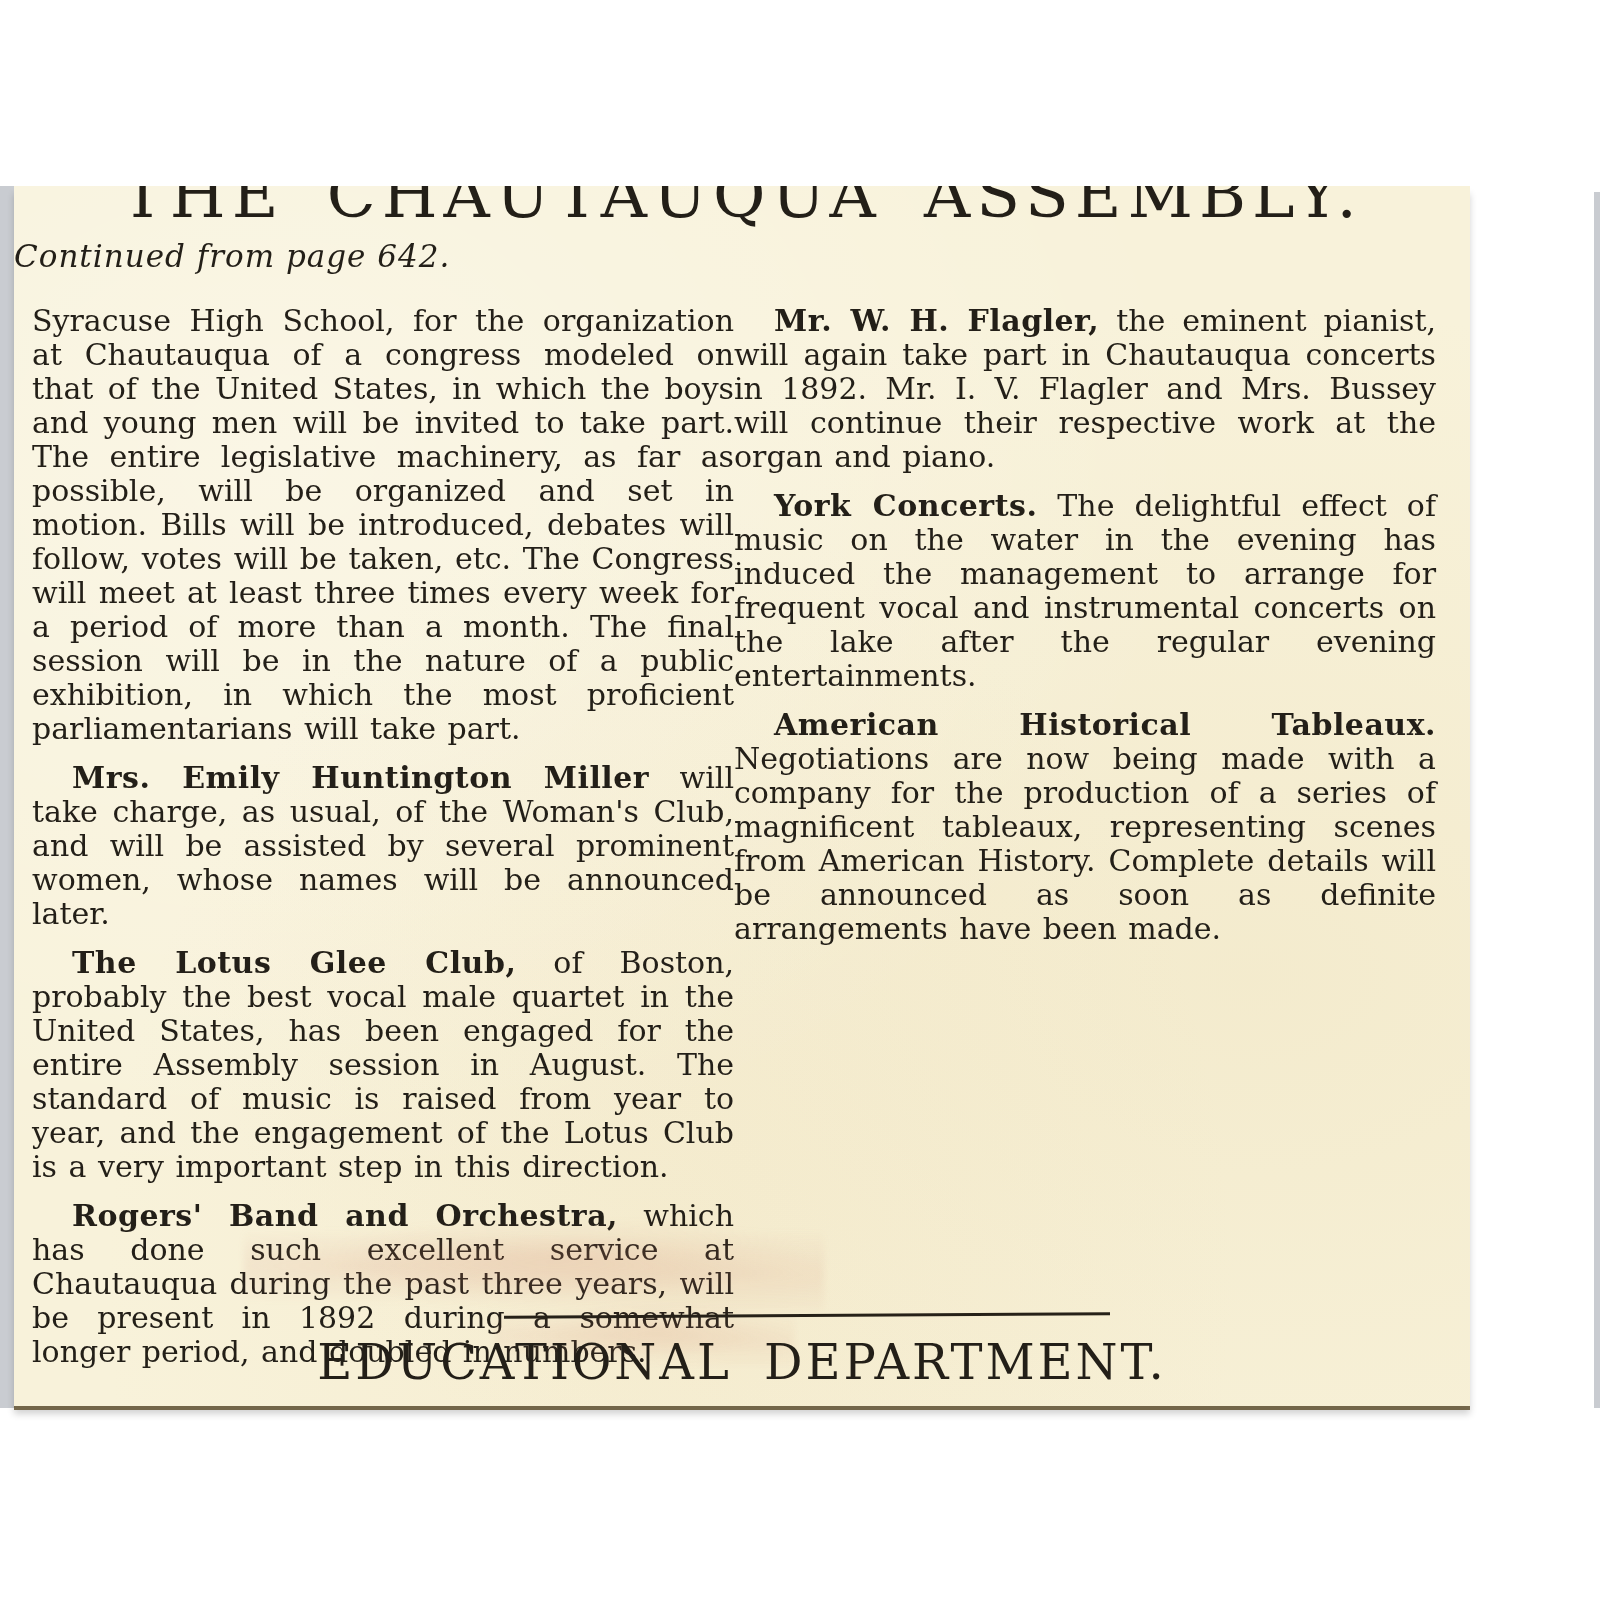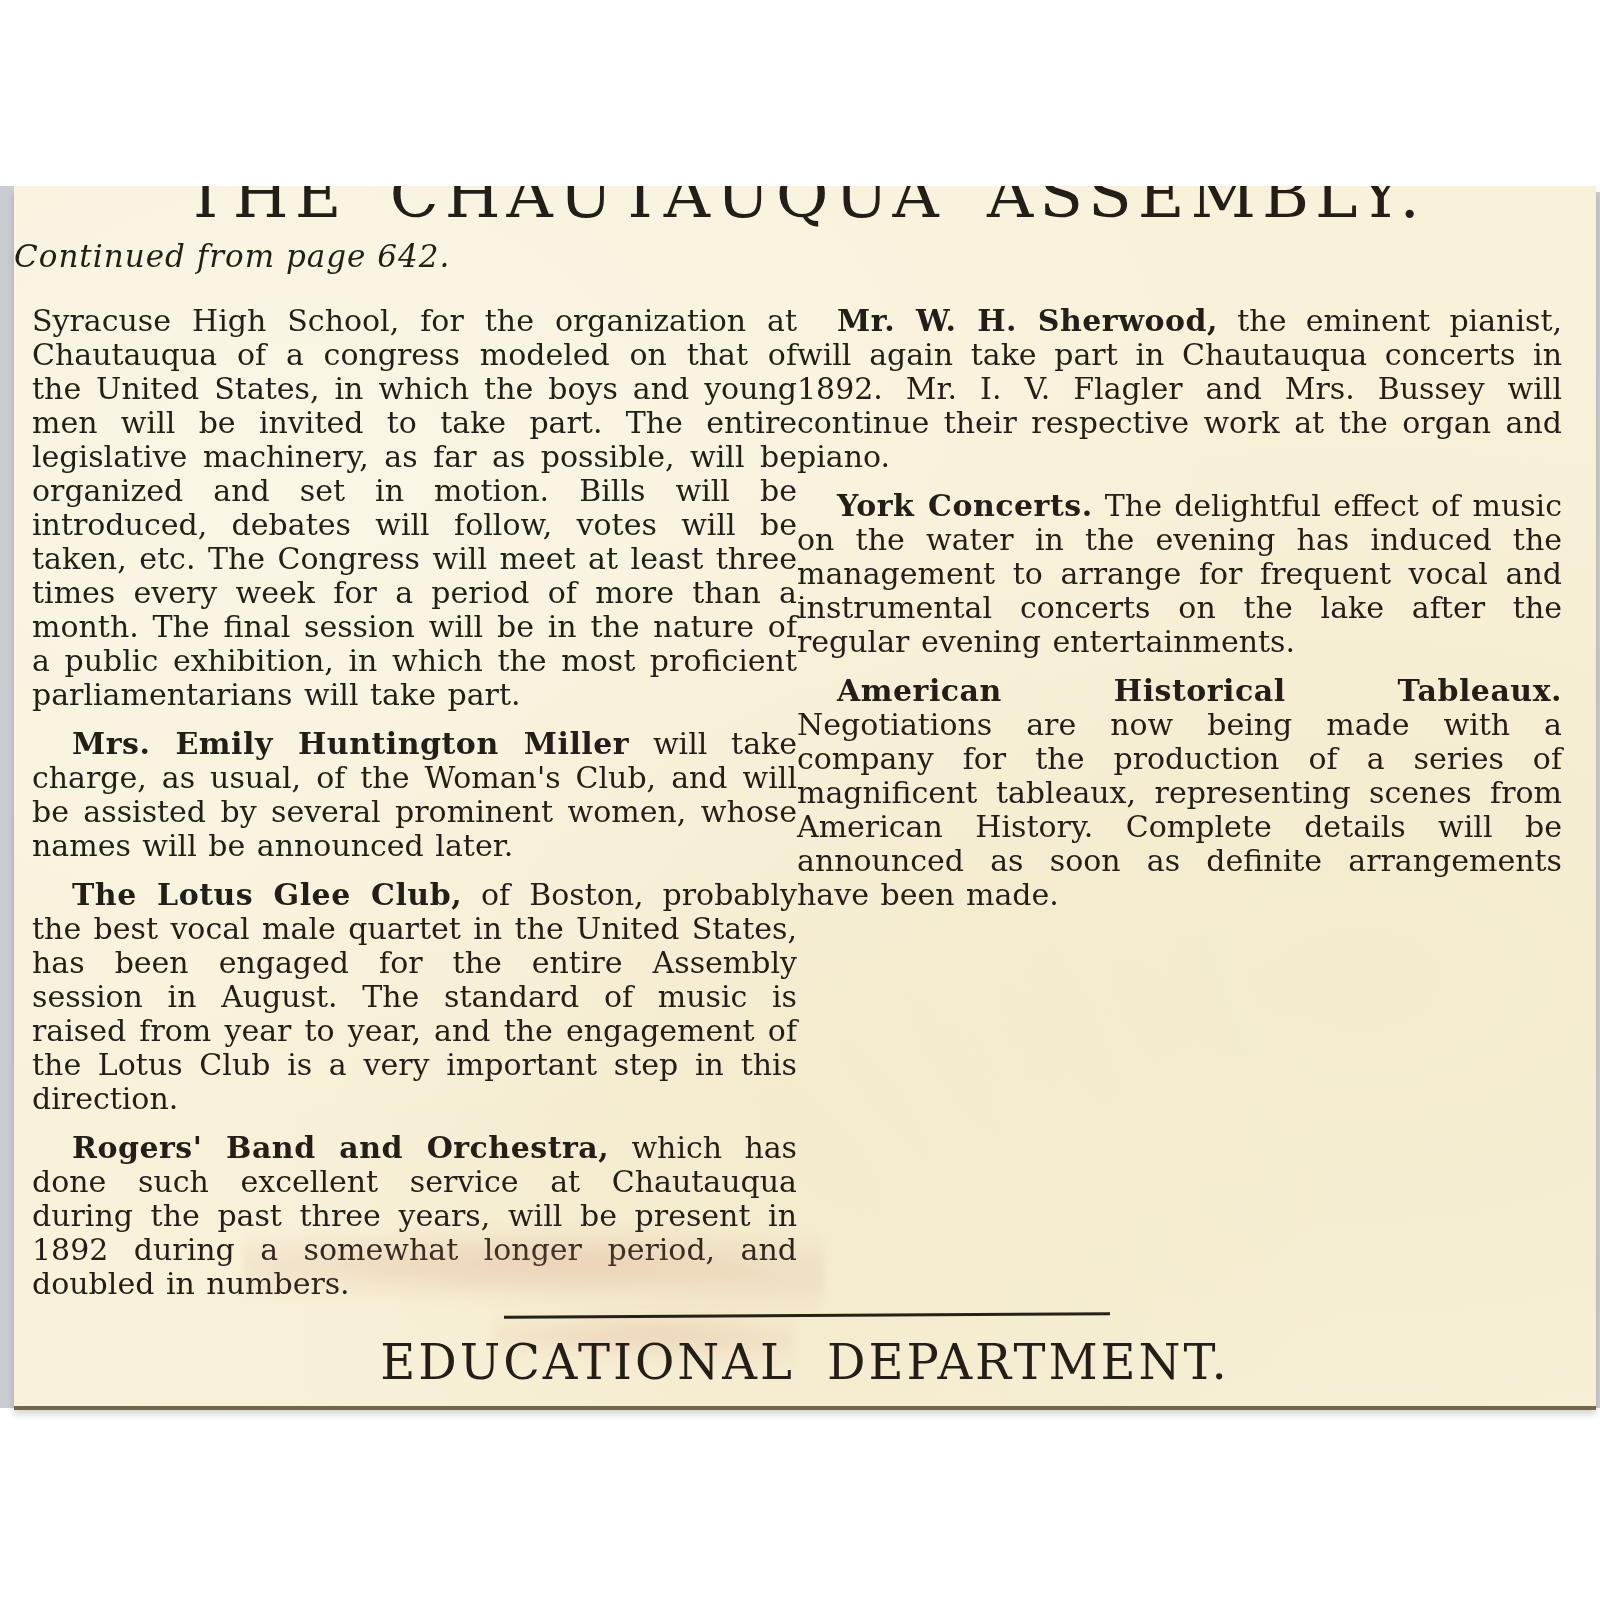--- a/index.html
+++ b/index.html
@@ -8,21 +8,21 @@
     background:#ffffff;
     font-family:"DejaVu Serif","Liberation Serif",serif;
   }
   
   .scan-strip{position:absolute;background:#c9ccd1;}
   .scan-strip.left{left:0;top:186px;width:15px;height:1222px;}
   .scan-strip.right{right:0;top:192px;width:6px;height:1216px;}
 
   
   .paper{
-    position:absolute;left:14px;top:186px;width:1582px;height:1220px;
+    position:absolute;left:14px;top:186px;width:1456px;height:1220px;
     background:#f8f2da;
     background-image:
       radial-gradient(ellipse at 18% 22%, rgba(255,255,255,0.30), transparent 55%),
       radial-gradient(ellipse at 85% 65%, rgba(228,210,160,0.22), transparent 60%),
       radial-gradient(ellipse at 45% 90%, rgba(235,215,170,0.18), transparent 50%);
     overflow:hidden;
     box-shadow:0 4px 0 rgba(98,82,48,0.85), 0 8px 7px rgba(0,0,0,0.18);
     color:#231f18;
   }
 
@@ -83,21 +83,21 @@
   <div class="columns">
 
     <div class="col">
       <p class="no-indent"><b></b><span>Syracuse High School, for the organization at Chautauqua of a congress modeled on that of the United States, in which the boys and young men will be invited to take part.  The entire legislative machinery, as far as possible, will be organized and set in motion.  Bills will be introduced, debates will follow, votes will be taken, etc.  The Congress will meet at least three times every week for a period of more than a month.  The final session will be in the nature of a public exhibition, in which the most proficient parliamentarians will take part.</span></p>
       <p><b>Mrs. Emily Huntington Miller</b><span> will take charge, as usual, of the Woman's Club, and will be assisted by several prominent women, whose names will be announced later.</span></p>
       <p><b>The Lotus Glee Club,</b><span> of Boston, probably the best vocal male quartet in the United States, has been engaged for the entire Assembly session in August.  The standard of music is raised from year to year, and the engagement of the Lotus Club is a very important step in this direction.</span></p>
       <p><b>Rogers' Band and Orchestra,</b><span> which has done such excellent service at Chautauqua during the past three years, will be present in 1892 during a somewhat longer period, and doubled in numbers.</span></p>
     </div>
 
     <div class="col">
-      <p><b>Mr. W. H. Sherwood,</b><span> the eminent pianist, will again take part in Chautauqua concerts in 1892.  Mr. I. V. Flagler and Mrs. Bussey will continue their respective work at the organ and piano.</span></p>
+      <p><b>Mr. W. H. Flagler,</b><span> the eminent pianist, will again take part in Chautauqua concerts in 1892.  Mr. I. V. Flagler and Mrs. Bussey will continue their respective work at the organ and piano.</span></p>
       <p><b>York Concerts.</b><span>  The delightful effect of music on the water in the evening has induced the management to arrange for frequent vocal and instrumental concerts on the lake after the regular evening entertainments.</span></p>
       <p><b>American Historical Tableaux.</b><span>  Negotiations are now being made with a company for the production of a series of magnificent tableaux, representing scenes from American History.  Complete details will be announced as soon as definite arrangements have been made.</span></p>
     </div>
 
   </div>
 
   <div class="ghost g1"></div>
   <div class="ghost g2"></div>
 
   <div class="footer-rule"></div>

